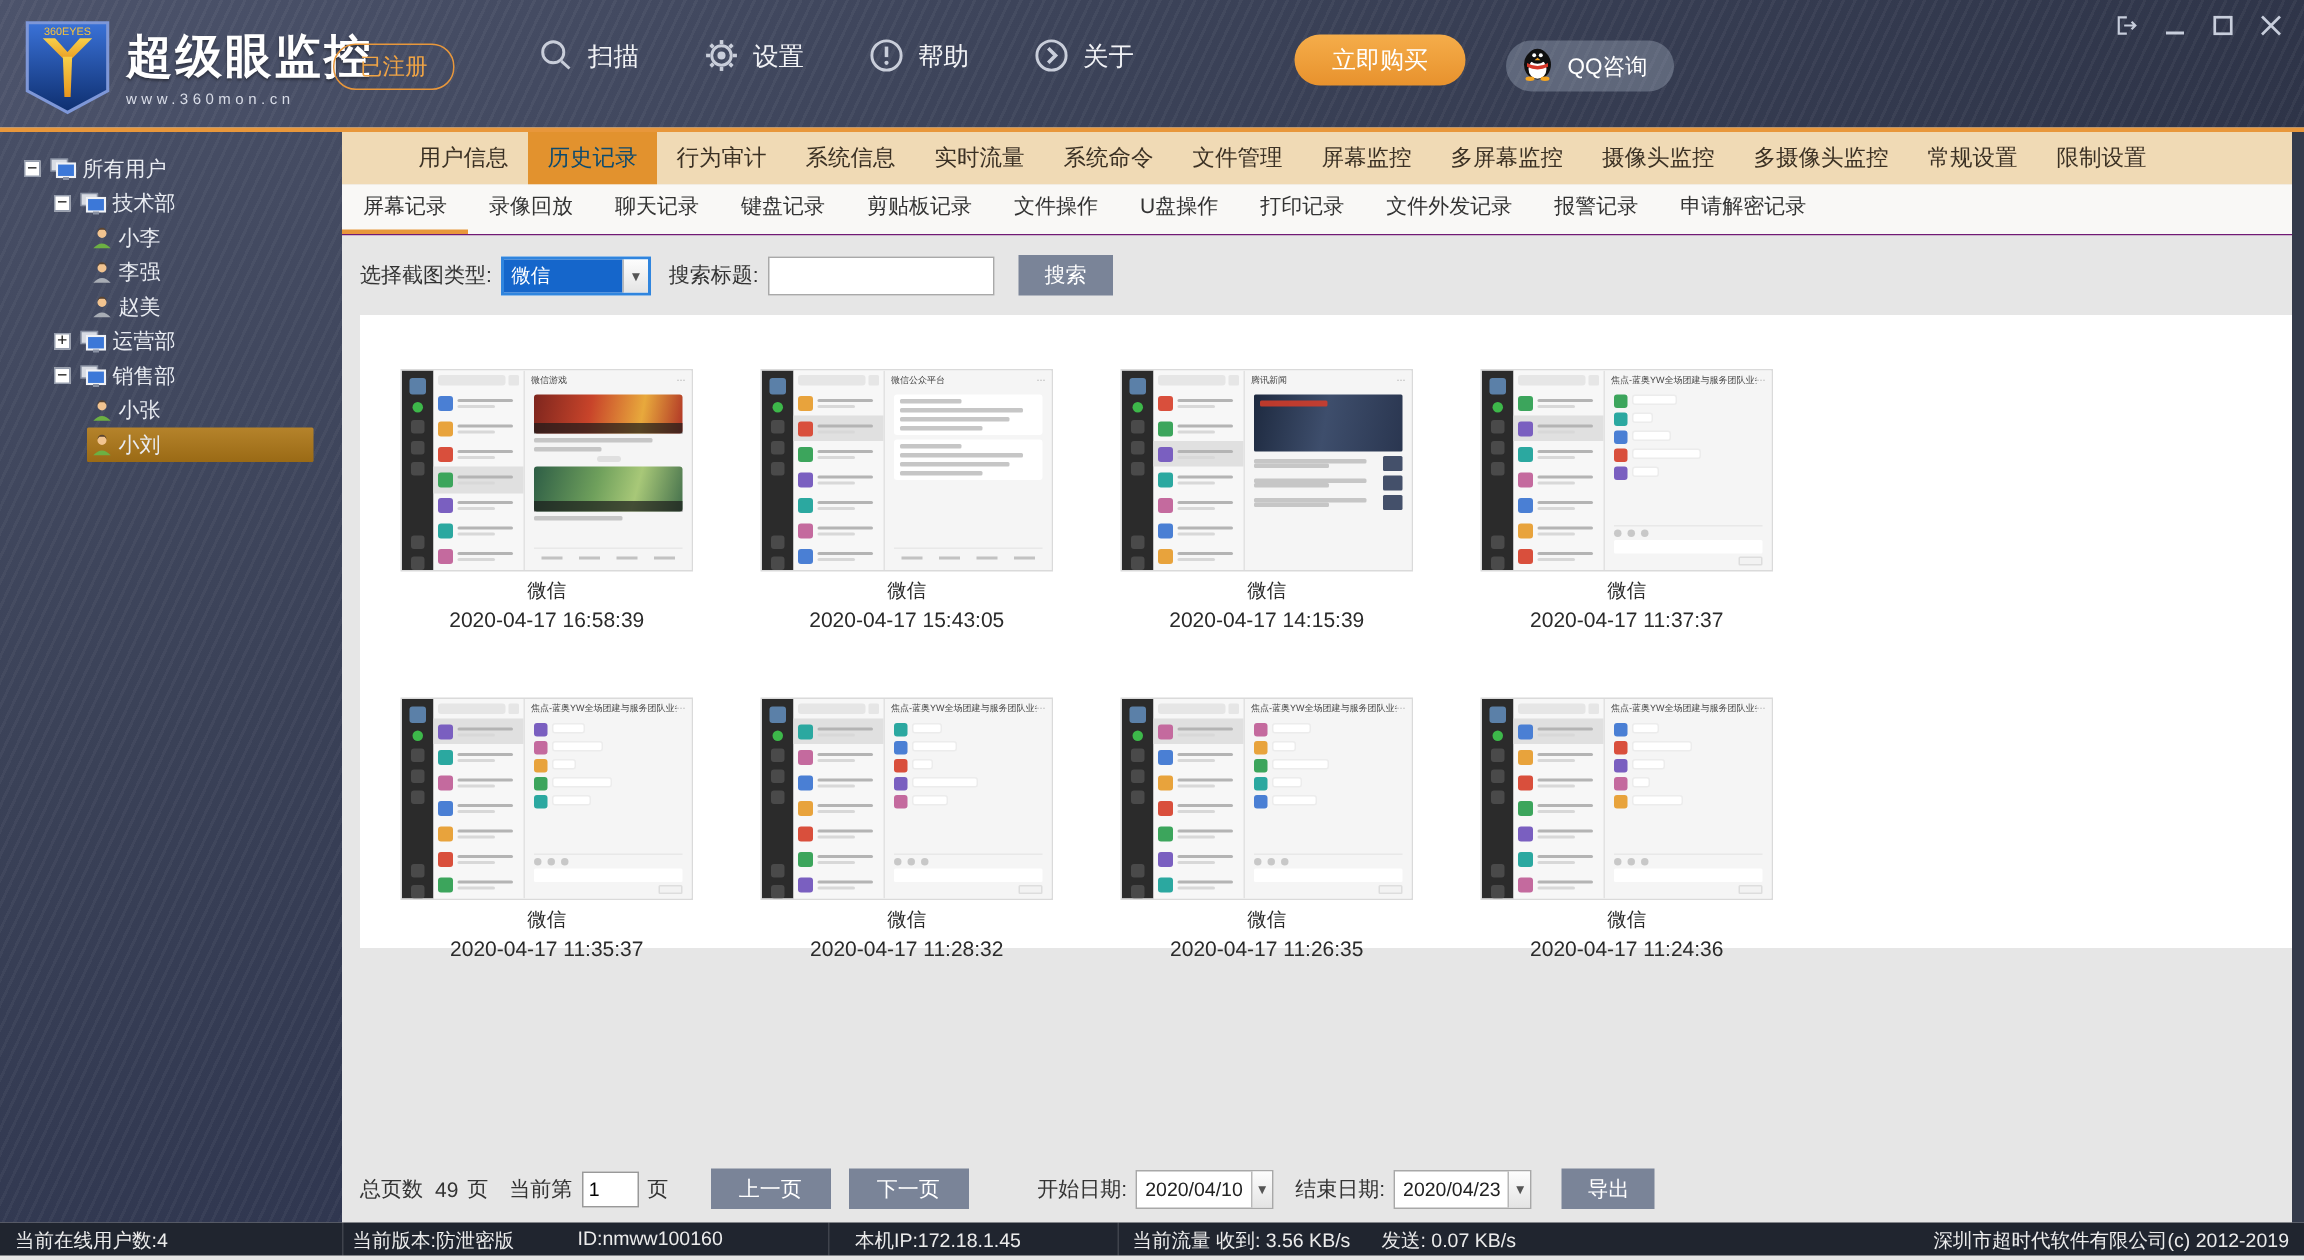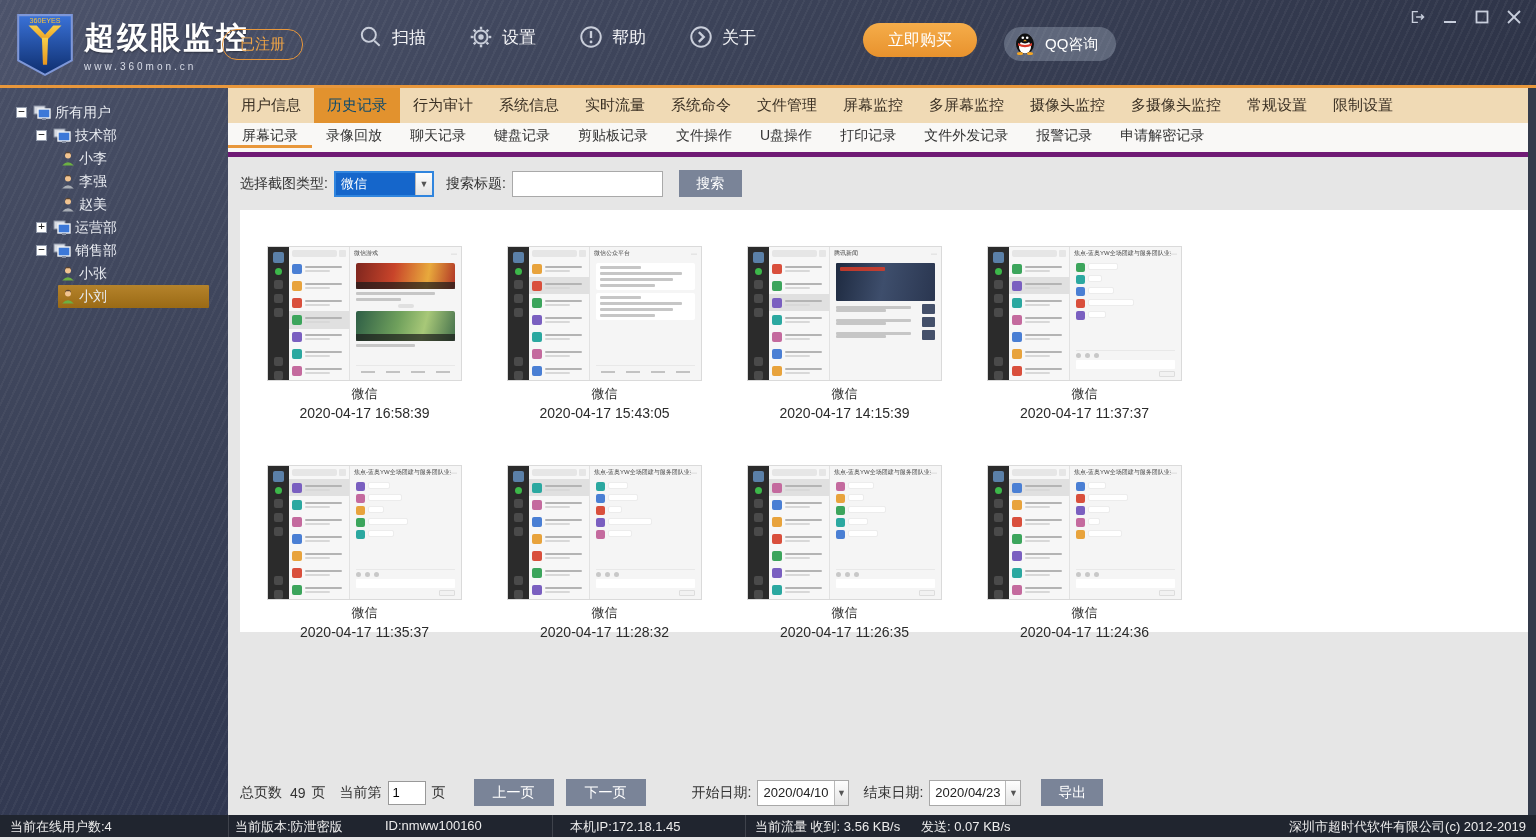--- a/index.html
+++ b/index.html
@@ -47,25 +47,25 @@
     font-size:11px; line-height:8px; text-align:center; flex:none; font-family:"DejaVu Sans Mono",monospace; }
   .tree-row.user{ margin-left:58px; margin-right:19px; padding-left:2px; border-radius:1px; }
   .tree-row.user.selected{ background:linear-gradient(#B5832B,#9A6A15); }
   .glyph{ flex:none; display:flex; }
   .tree-label{ margin-left:3px; }
 
   
   .main{ flex:1; position:relative; background:#E6E6E6; display:flex; flex-direction:column; }
   .right-strip{ position:absolute; right:0; top:0; bottom:0; width:8px; background:#343B4B; z-index:9; }
 
-  .main-tabs{ height:35px; background:#F0DAB5; display:flex; align-items:stretch; }
+  .main-tabs{ height:35px; background:#F0DAB5; display:flex; align-items:stretch;padding-left:38px; }
   .mtab{ padding:0 13px; display:flex; align-items:center; font-size:15px; color:#3B3124; cursor:pointer; }
   .mtab.active{ background:#E2922E; color:#0c4a6e; }
 
-  .sub-tabs{ height:34px; background:#F9F8F6; border-bottom:5px solid #701a75; display:flex;align-items:center; }
+  .sub-tabs{ height:34px; background:#F9F8F6; border-bottom:1px solid #701a75; display:flex; }
   .stab{ padding:0 14px; display:flex; align-items:center; font-size:14px; color:#333; cursor:pointer;
     border-bottom:3px solid transparent; }
   .stab.active{ border-bottom-color:#E8973B; }
 
   .filter-bar{ height:53px; background:#E6E6E6; display:flex; align-items:center; padding-left:12px; }
   .flabel{ font-size:14px; color:#333; }
   .tsel{ width:100px; height:26px; border:2px solid #3085DE; background:#fff; display:flex; margin-left:6px; cursor:pointer; }
   .tval{ flex:1; background:#1566CB; color:#fff; font-size:13px; display:flex; align-items:center; padding:0 5px; }
   .selbtn{ width:17px; background:linear-gradient(#FDFDFD,#E4E4E4); border-left:1px solid #B8B8B8;
     display:flex; align-items:center; justify-content:center; color:#555; font-size:9px; }

